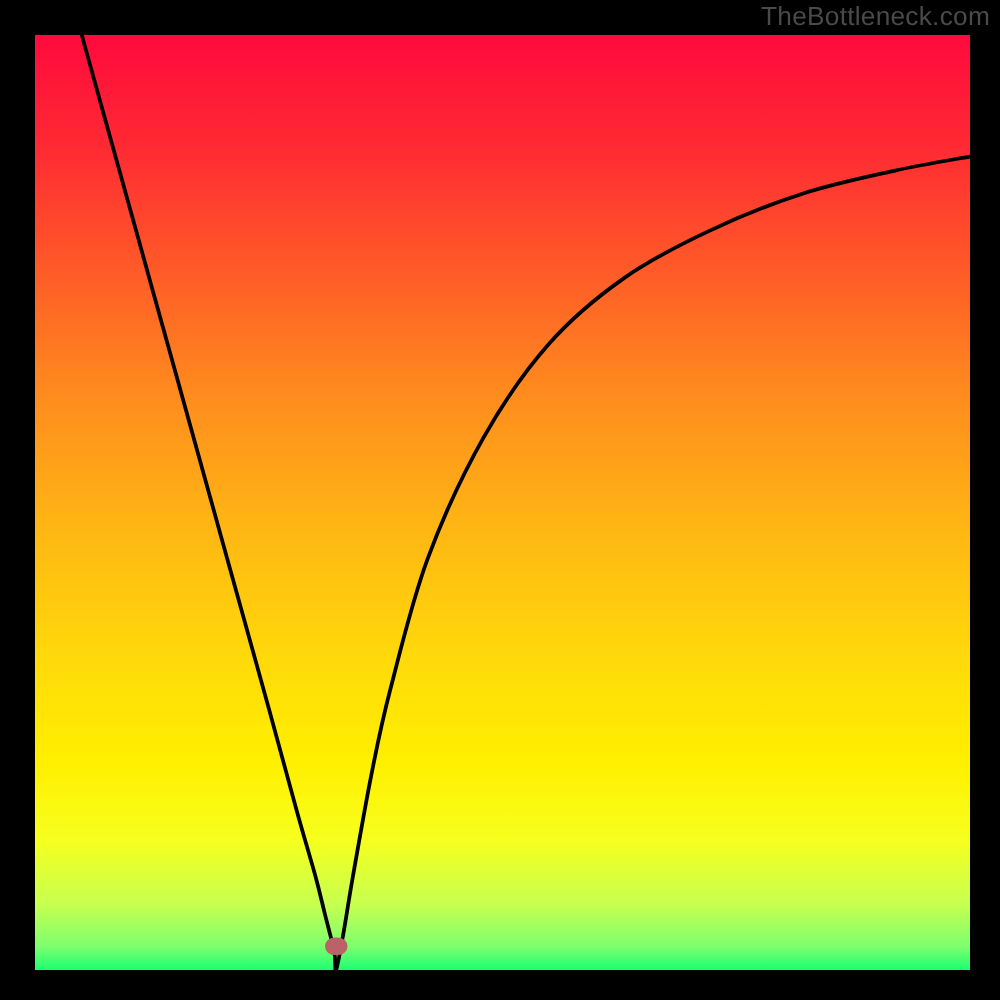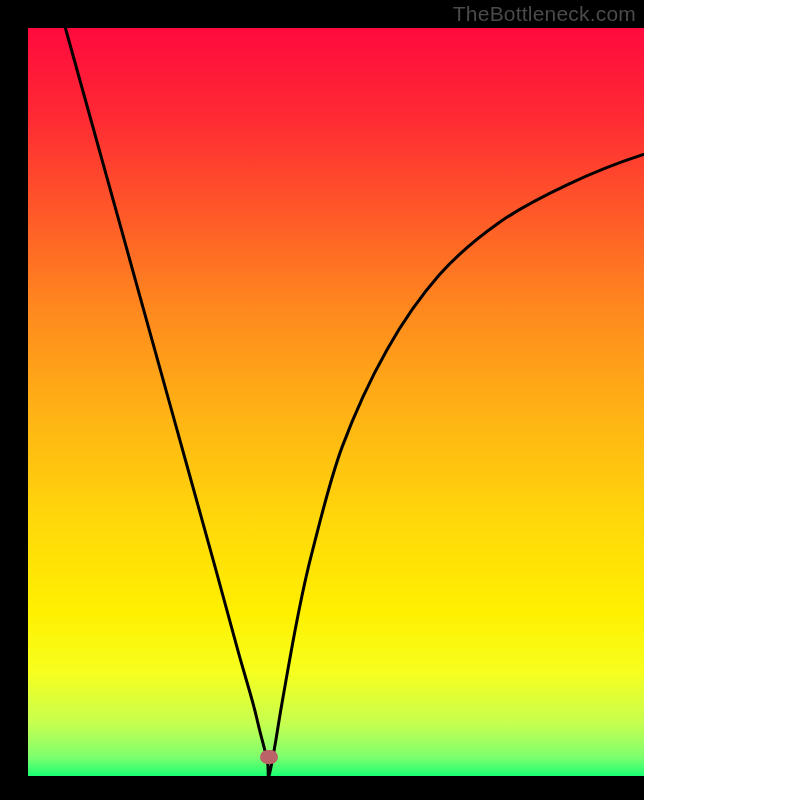--- a/index.html
+++ b/index.html
@@ -40,21 +40,21 @@
     color: #4a4a4a;
     font-size: 21px;
     font-weight: 400;
     letter-spacing: 0.2px;
     user-select: none;
   }
 </style>
 </head>
 <body>
 
-<div id="stage" style="width: 644px; height: 800px; background: rgb(0, 0, 0);">
+<div id="stage" style="width: 800px; height: 800px; background: rgb(0, 0, 0);">
   <div id="watermark" style="color: rgb(74, 74, 74);">TheBottleneck.com</div>
   <div id="plot" style="left: 28px; top: 28px; width: 748px; height: 748px;">
     <div id="gradient-bg" style="background: linear-gradient(rgb(255, 10, 61) 0%, rgb(255, 42, 51) 12%, rgb(255, 90, 40) 25%, rgb(255, 138, 30) 38%, rgb(255, 180, 20) 52%, rgb(255, 216, 10) 66%, rgb(255, 240, 0) 78%, rgb(247, 255, 30) 86%, rgb(198, 255, 80) 93%, rgb(125, 255, 110) 97.5%, rgb(26, 255, 114) 100%);"></div>
     <svg class="curve" id="curve-svg" preserveAspectRatio="none" width="748" height="748" viewBox="0 0 748 748">
       <path id="curve-path" fill="none" stroke="#000000" stroke-width="3" stroke-linecap="round" d="M 37.40 0.00 C 43.63 22.44, 62.33 89.76, 74.80 134.64 C 87.27 179.52, 99.73 224.40, 112.20 269.28 C 124.67 314.16, 137.13 359.04, 149.60 403.92 C 162.07 448.80, 177.03 502.41, 187.00 538.56 C 196.97 574.71, 203.21 598.40, 209.44 620.84 C 215.67 643.28, 220.66 659.49, 224.40 673.20 C 228.14 686.91, 229.39 693.15, 231.88 703.12 C 234.37 713.09, 237.86 725.56, 239.36 733.04 C 240.86 740.52, 239.61 750.49, 240.86 748.00 C 242.10 745.51, 244.60 730.55, 246.84 718.08 C 249.08 705.61, 250.58 694.39, 254.32 673.20 C 258.06 652.01, 264.29 615.85, 269.28 590.92 C 274.27 565.99, 276.76 552.27, 284.24 523.60 C 291.72 494.93, 301.69 452.54, 314.16 418.88 C 326.63 385.22, 342.83 350.31, 359.04 321.64 C 375.25 292.97, 392.70 268.03, 411.40 246.84 C 430.10 225.65, 450.05 209.44, 471.24 194.48 C 492.43 179.52, 514.87 168.30, 538.56 157.08 C 562.25 145.86, 588.43 135.26, 613.36 127.16 C 638.29 119.06, 665.72 113.45, 688.16 108.46 C 710.60 103.47, 738.03 99.11, 748.00 97.24"></path>
     </svg>
     <div id="marker" style="width: 18px; height: 14px; background: rgb(187, 97, 104); left: 240.856px; top: 729.3px;"></div>
   </div>
 </div>
 

